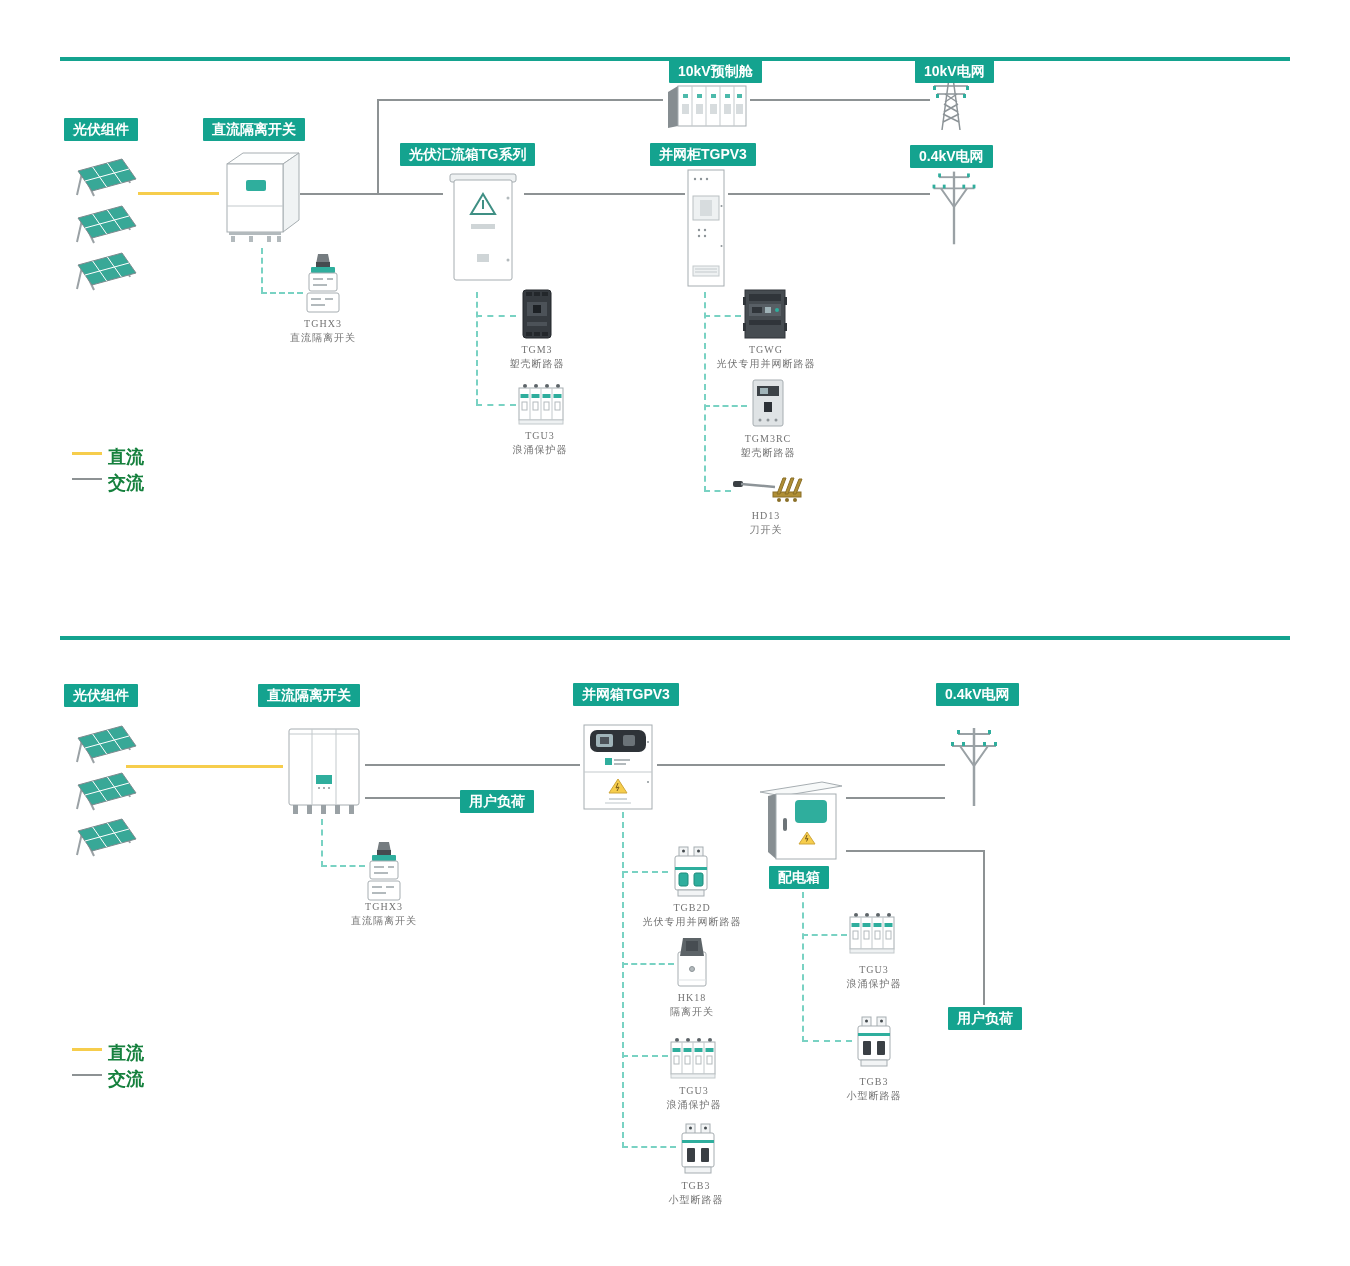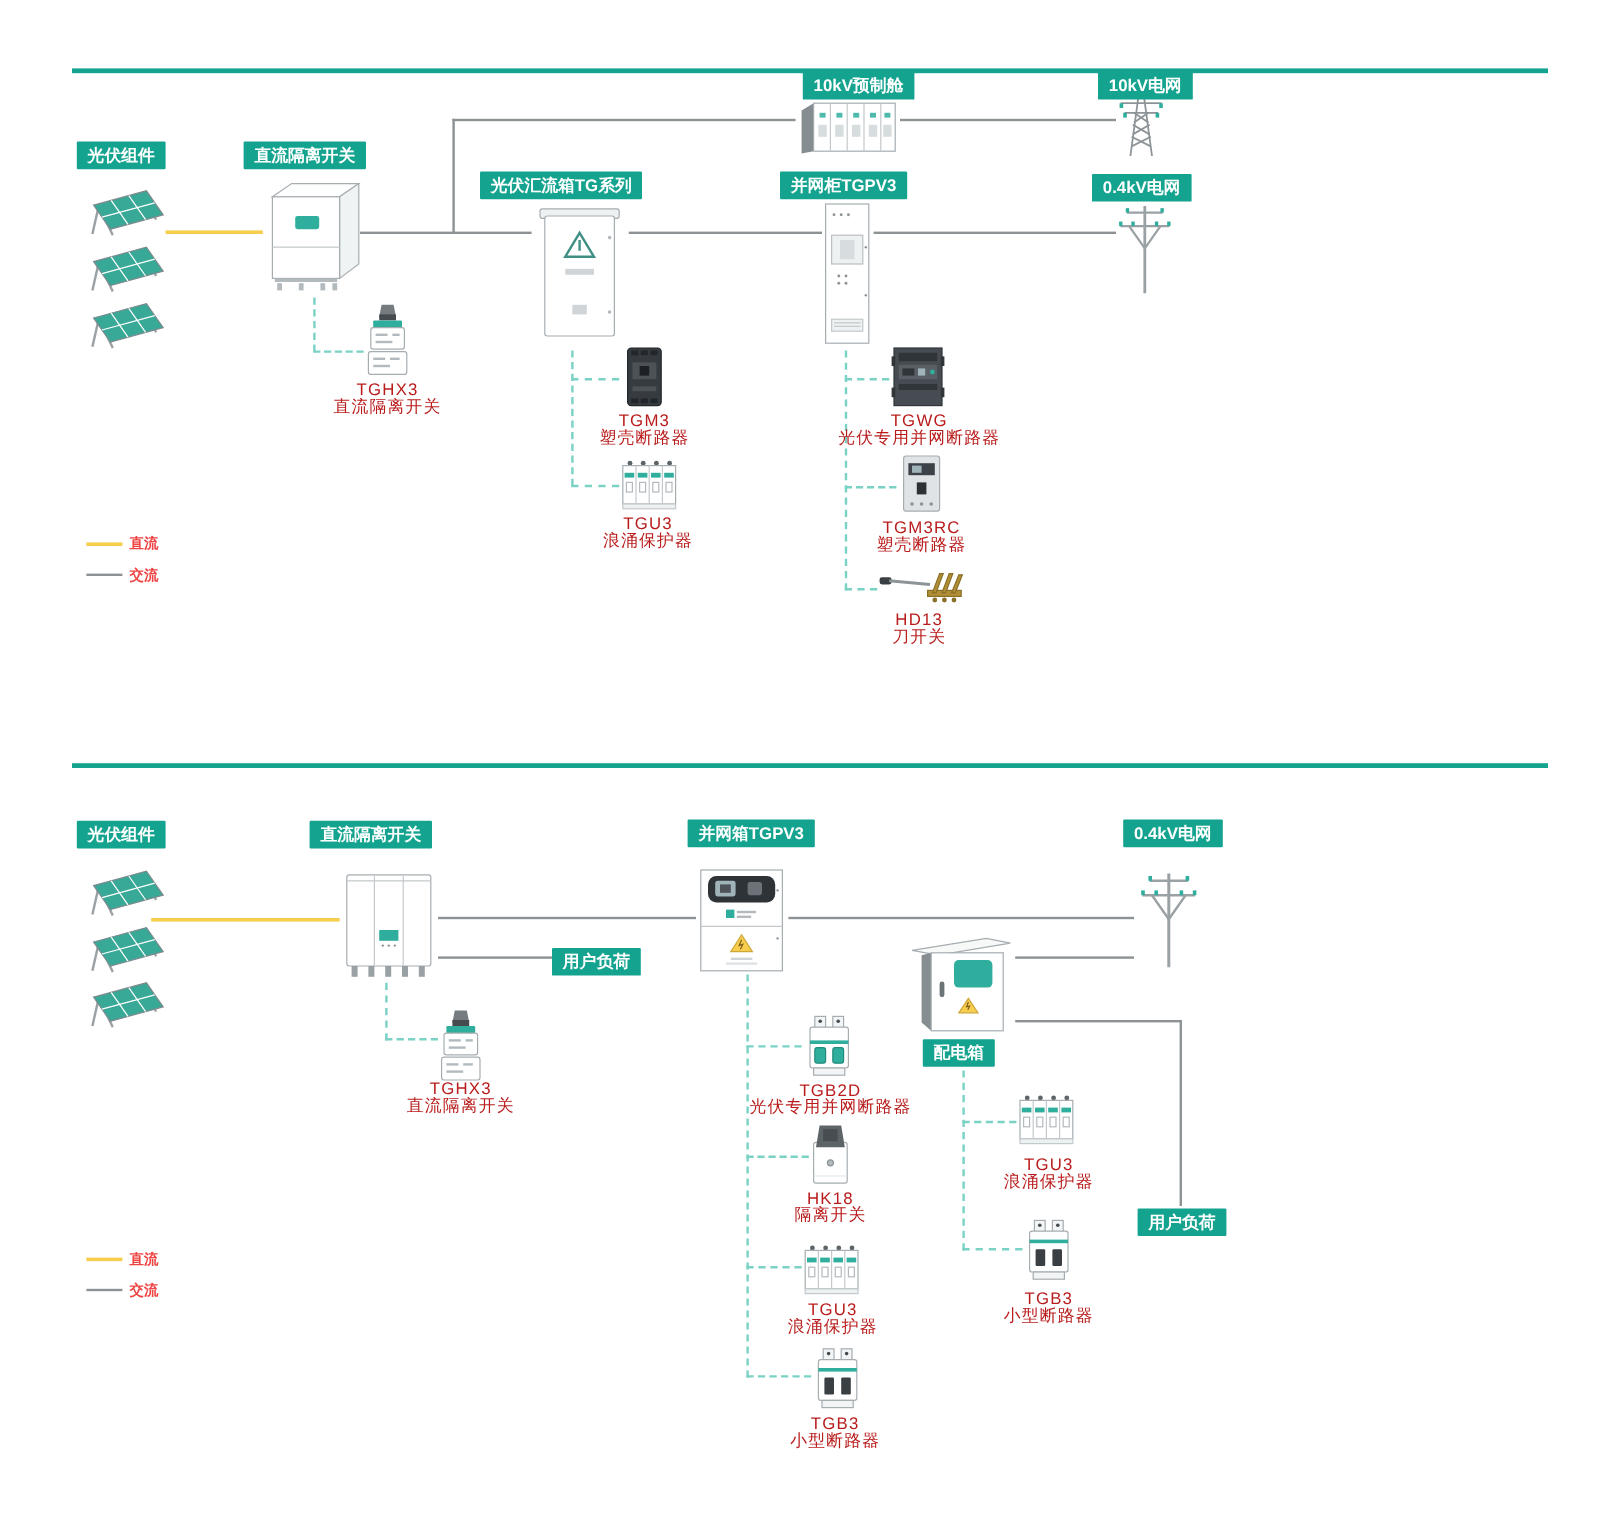--- a/index.html
+++ b/index.html
@@ -4,30 +4,30 @@
 <style>
   html,body{margin:0;padding:0;background:#fff;}
   .stage{position:relative;width:1350px;height:1266px;background:#fff;overflow:hidden;
          font-family:"Liberation Sans",sans-serif;}
   .banner{position:absolute;background:#14a38f;color:#fff;font-weight:bold;font-size:23px;
           line-height:34px;padding:0 18px;border-radius:12px 14px 14px 0;letter-spacing:1px;z-index:3;}
   .banner-line{position:absolute;height:4px;background:#14a38f;z-index:2;}
   .badge{position:absolute;background:#14a38f;color:#fff;font-weight:bold;font-size:14px;
          line-height:23px;padding:0 9px;border-radius:1px;white-space:nowrap;z-index:3;}
   .lbl{position:absolute;width:180px;transform:translateX(-50%);text-align:center;
-       color:#b91c1c;font-family:Liberation Sans, sans-serif;
-       font-size:14px;line-height:14px;letter-spacing:1px;z-index:3;}
+       color:#737373;font-family:Liberation Serif, serif;
+       font-size:10px;line-height:14px;letter-spacing:1px;z-index:3;}
   .lbl span{display:block;}
   .ln-h{position:absolute;height:2px;background:#8d9294;z-index:1;}
   .ln-v{position:absolute;width:2px;background:#8d9294;z-index:1;}
   .ln-y{position:absolute;height:3px;background:#f6cd4c;z-index:1;}
   .dsh-h{position:absolute;height:0;border-top:2px dashed #79d2c3;z-index:1;}
   .dsh-v{position:absolute;width:0;border-left:2px dashed #79d2c3;z-index:1;}
   .dev{position:absolute;z-index:2;}
-  .legend-txt{position:absolute;color:#ef4444;font-size:12px;font-weight:bold;z-index:2;}
+  .legend-txt{position:absolute;color:#15803d;font-size:18px;font-weight:bold;z-index:2;}
 </style>
 </head>
 <body>
 
 <div class="stage">
 
   <div class="banner-line" style="left:60px;top:57px;width:1230px"></div>
 
   <div class="badge" style="left:64px;top:118px">光伏组件</div>
   <div class="badge" style="left:203px;top:118px">直流隔离开关</div>

